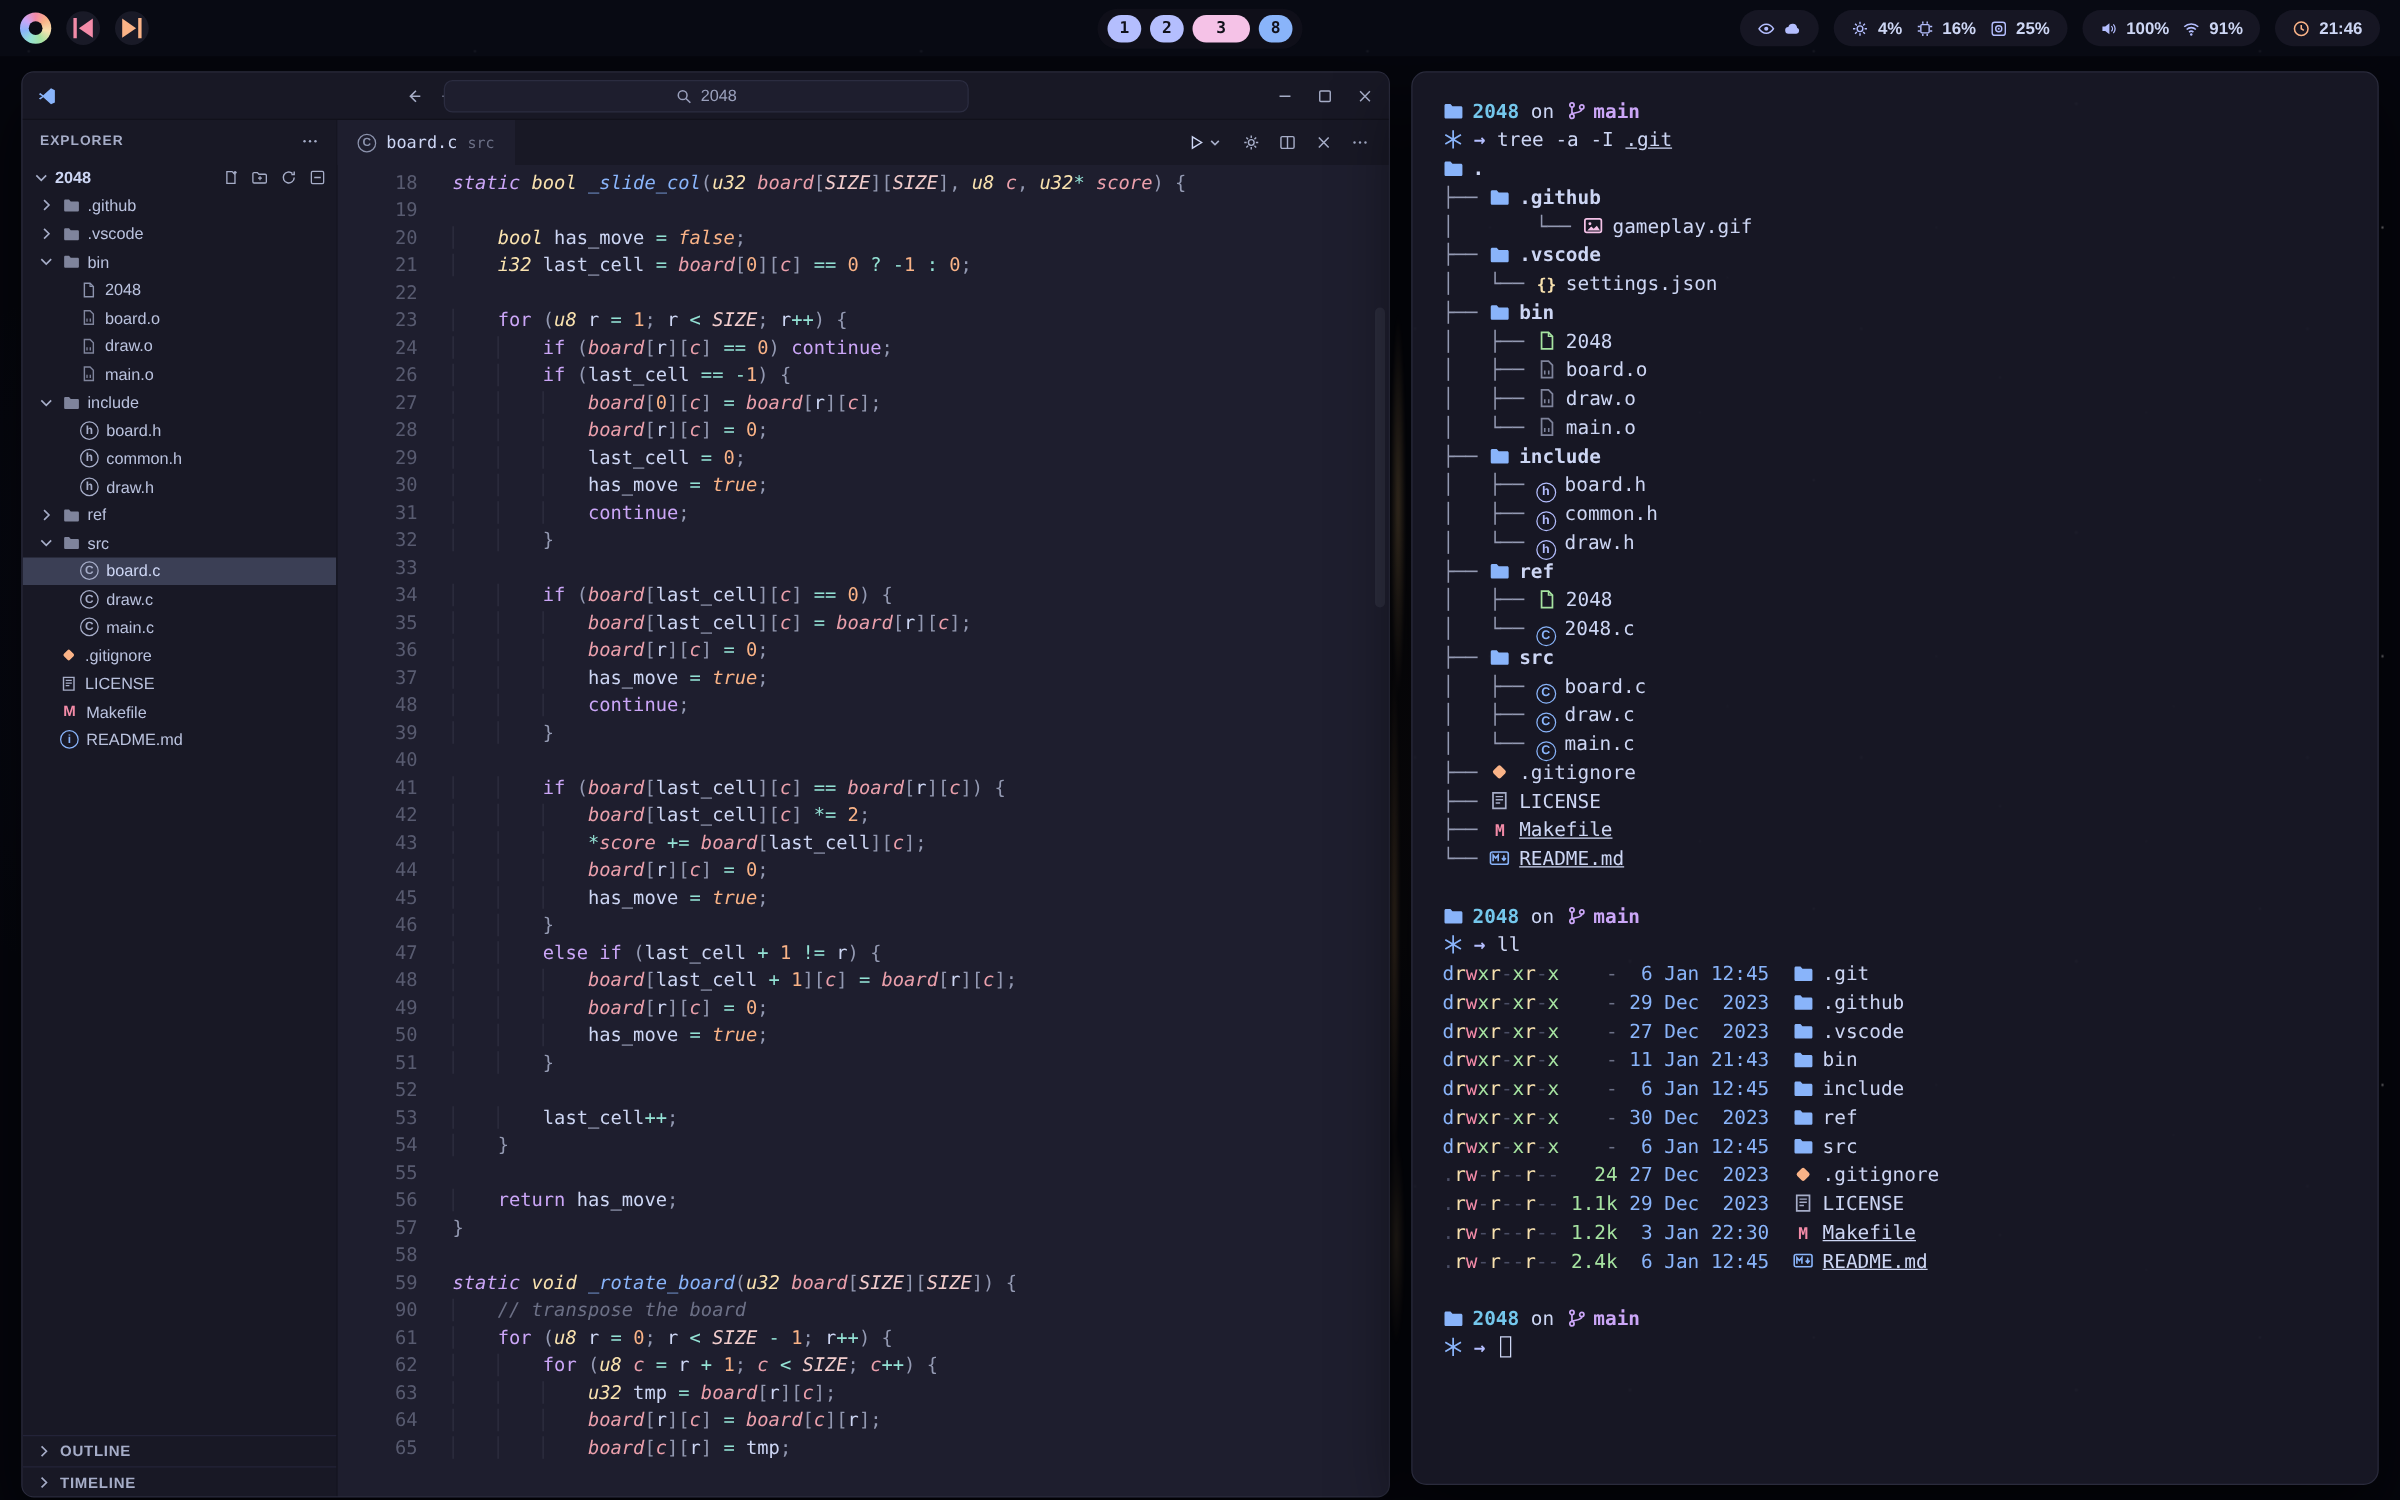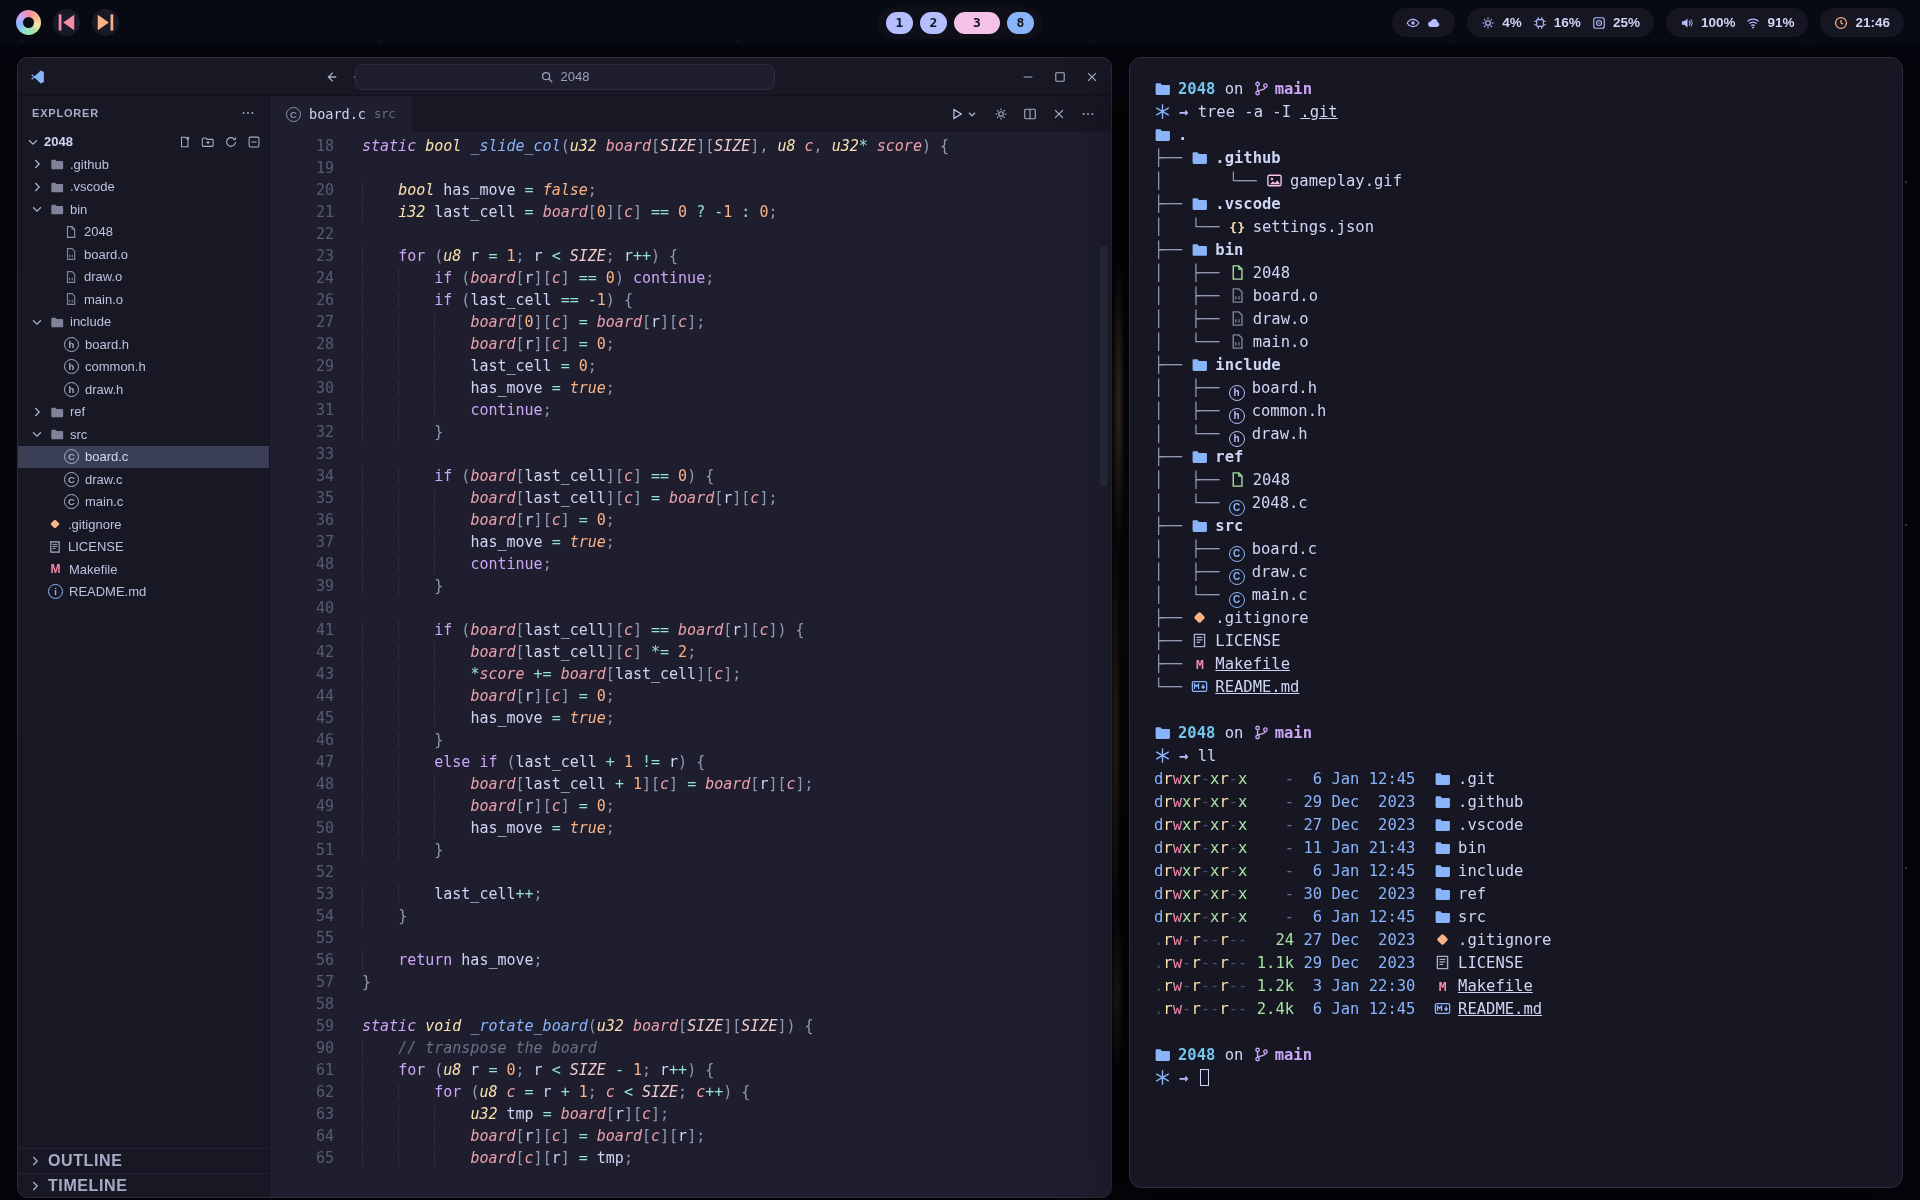--- a/index.html
+++ b/index.html
@@ -82,21 +82,21 @@
   .exp-header{height:34px;flex:none;display:flex;align-items:center;padding:0 14px;font-size:11px;font-weight:700;
     letter-spacing:.8px;color:#a6adc8}
   .exp-header .ic14{margin-left:auto;color:#a6adc8;cursor:pointer}
   .exp-root{height:23px;flex:none;display:flex;align-items:center;gap:4px;padding:0 8px;font-weight:700;color:#cdd6f4}
   .exp-root .acts{margin-left:auto;display:flex;gap:9px;color:#a6adc8}
   .exp-rows{flex:1;overflow:hidden}
   .exp-row{height:22.5px;display:flex;align-items:center;gap:6px;cursor:pointer;white-space:nowrap}
   .exp-row.selected{background:#3b3f55;color:#cdd6f4}
   .exp-label{overflow:hidden;text-overflow:ellipsis}
   .exp-footer{flex:none;border-top:1px solid #232338}
-  .exp-sec{height:24px;display:flex;align-items:center;gap:6px;padding:0 10px;font-size:16px;font-weight:700;
+  .exp-sec{height:24px;display:flex;align-items:center;gap:6px;padding:0 10px;font-size:12px;font-weight:700;
     letter-spacing:.6px;color:#a6adc8;border-top:1px solid #232338;cursor:pointer}
   .exp-sec:first-child{border-top:none}
   .vs-main{flex:1;display:flex;flex-direction:column;min-width:0;position:relative}
   .vs-tabs{height:36px;flex:none;background:#181825;display:flex;align-items:stretch}
   .vs-tab{display:flex;align-items:center;gap:8px;padding:0 16px;background:#1e1e2e;font-size:13.5px;color:#cdd6f4;
     cursor:pointer;font-family:"DejaVu Sans Mono",monospace}
   .vs-tab .circ{color:#8c93ad}
   .tab-hint{color:#6c7086;font-size:12px}
   .tab-actions{margin-left:auto;display:flex;align-items:center;gap:15px;padding:0 16px;color:#a6adc8}
   .tab-actions .runwrap{display:flex;align-items:center;gap:1px;cursor:pointer}

